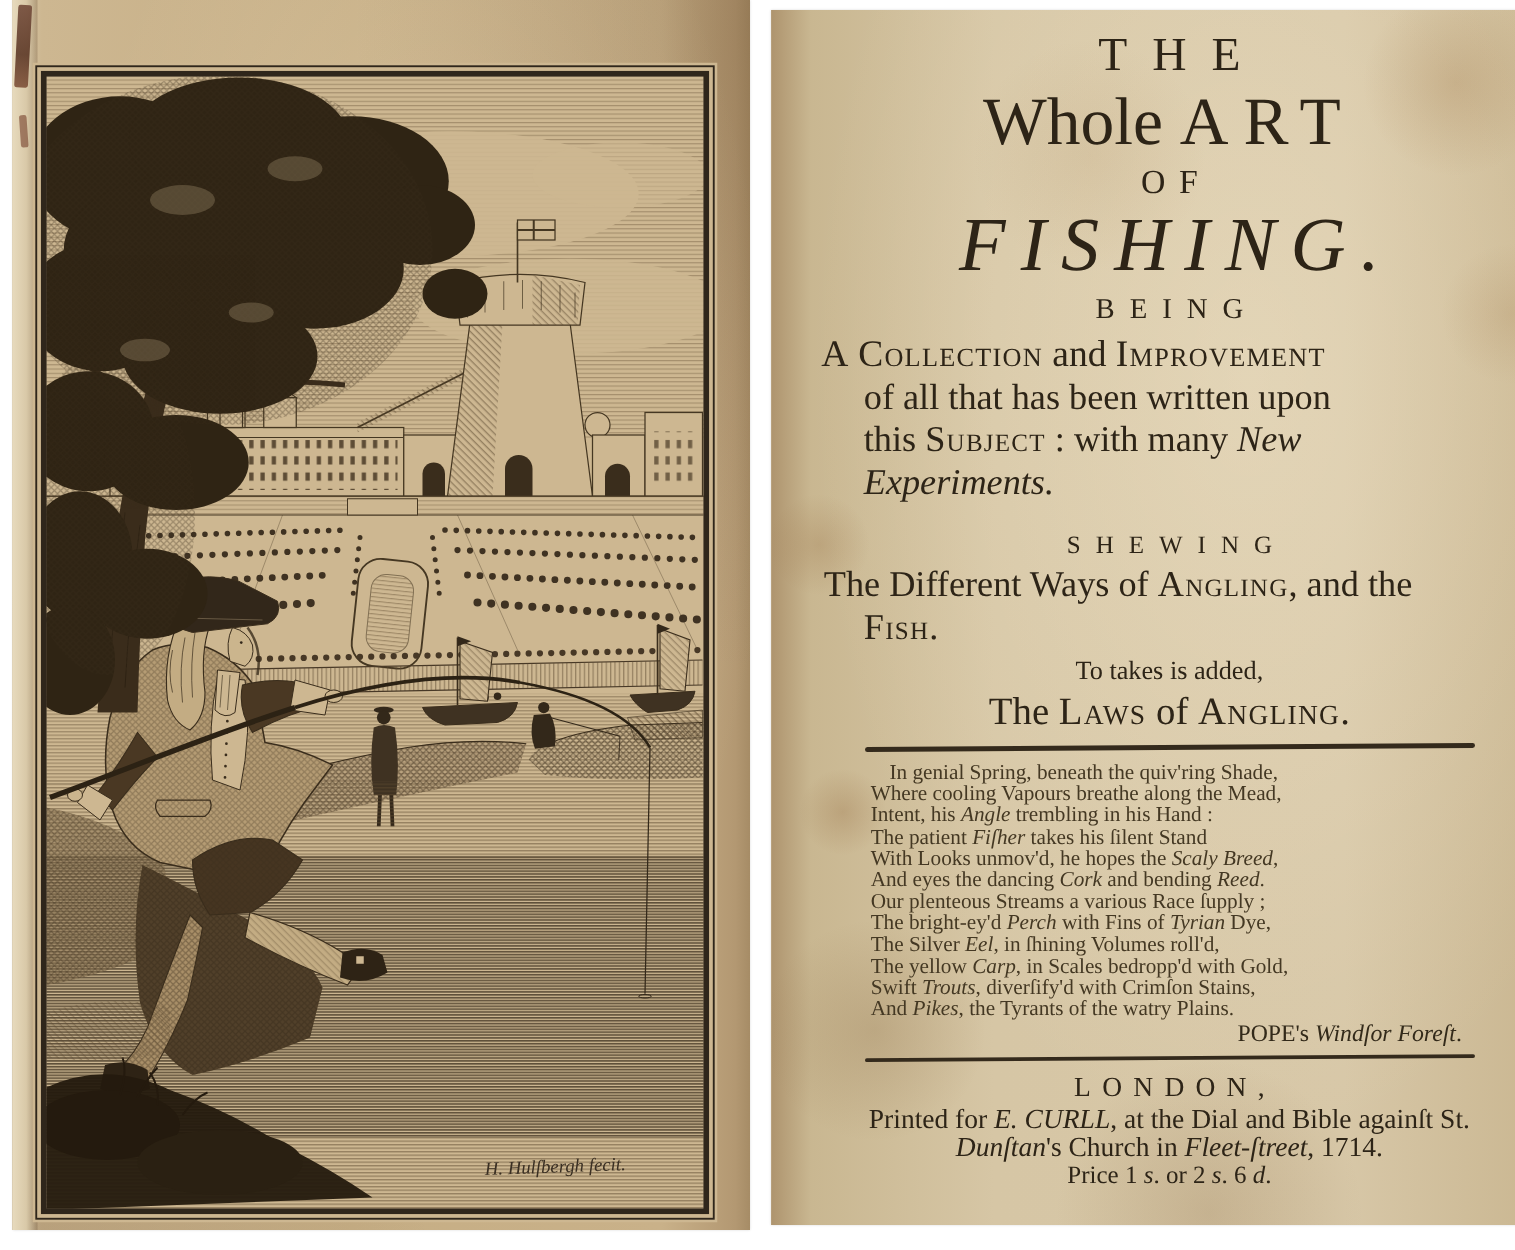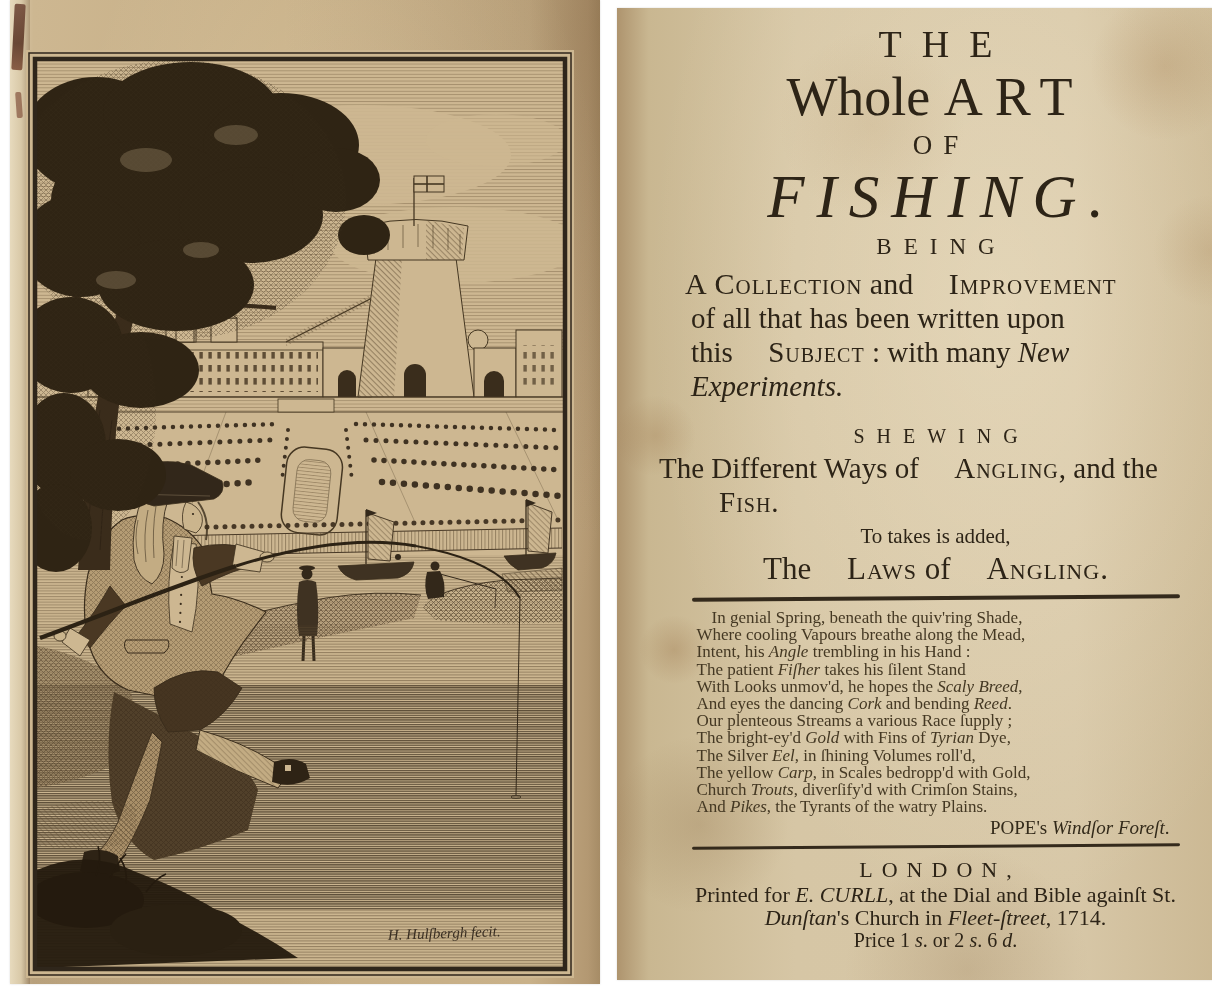--- a/index.html
+++ b/index.html
@@ -68,21 +68,21 @@
   .t-laws{margin-top:2px;font-size:31px;line-height:36px;}
   .rule{height:4px;width:488px;margin:9px auto 0 auto;background:#342a1c;transform:rotate(-.4deg);border-radius:2px;}
   .rule.thin{height:3px;margin-top:7px;}
   .poem{width:478px;margin:9px auto 0 auto;text-align:left;font-size:17px;line-height:17.2px;color:#443823;}
   .poem-line:first-child{padding-left:15px;}
   .attrib{width:478px;margin:2px auto 0 auto;text-align:right;font-size:19px;line-height:21px;padding-right:10px;color:#332a1a;}
   .t-london{margin-top:9px;font-size:22px;line-height:26px;letter-spacing:9px;text-indent:9px;}
   .t-imp{font-size:22px;line-height:23px;}
   .t-price{font-size:20px;line-height:23px;}
   .seg-it{font-style:italic;}
-  .seg-sc{font-variant:small-caps;letter-spacing:1px;margin-left:28px;}
+  .seg-sc{font-variant:small-caps;letter-spacing:1px;}
 </style>
 </head>
 <body>
 
 <div class="canvas">
 
   <section class="photo photo-left">
     <div class="page-edge"></div>
     <div class="binding-mark"></div>
     <div class="binding-mark2"></div>
@@ -357,24 +357,24 @@
       <div class="rule"></div>
 
       <div class="poem">
         <div class="poem-line"><span>In genial Spring, beneath the quiv'ring Shade,</span></div>
         <div class="poem-line"><span>Where cooling Vapours breathe along the Mead,</span></div>
         <div class="poem-line"><span>Intent, his </span><span class="seg-it">Angle</span><span> trembling in his Hand :</span></div>
         <div class="poem-line"><span>The patient </span><span class="seg-it">Fiſher</span><span> takes his ſilent Stand</span></div>
         <div class="poem-line"><span>With Looks unmov'd, he hopes the </span><span class="seg-it">Scaly Breed</span><span>,</span></div>
         <div class="poem-line"><span>And eyes the dancing </span><span class="seg-it">Cork</span><span> and bending </span><span class="seg-it">Reed</span><span>.</span></div>
         <div class="poem-line"><span>Our plenteous Streams a various Race ſupply ;</span></div>
-        <div class="poem-line"><span>The bright-ey'd </span><span class="seg-it">Gold</span><span> with Fins of </span><span class="seg-it">Tyrian</span><span> Dye,</span></div>
+        <div class="poem-line"><span>The bright-ey'd </span><span class="seg-it">Perch</span><span> with Fins of </span><span class="seg-it">Tyrian</span><span> Dye,</span></div>
         <div class="poem-line"><span>The Silver </span><span class="seg-it">Eel</span><span>, in ſhining Volumes roll'd,</span></div>
         <div class="poem-line"><span>The yellow </span><span class="seg-it">Carp</span><span>, in Scales bedropp'd with Gold,</span></div>
-        <div class="poem-line"><span>Church </span><span class="seg-it">Trouts</span><span>, diverſify'd with Crimſon Stains,</span></div>
+        <div class="poem-line"><span>Swift </span><span class="seg-it">Trouts</span><span>, diverſify'd with Crimſon Stains,</span></div>
         <div class="poem-line"><span>And </span><span class="seg-it">Pikes</span><span>, the Tyrants of the watry Plains.</span></div>
       </div>
       <div class="attrib"><span>POPE's </span><span class="seg-it">Windſor Foreſt</span><span>.</span></div>
 
       <div class="rule thin"></div>
 
       <div class="t-london">LONDON,</div>
       <div class="t-imp"><span>Printed for </span><span class="seg-it">E. CURLL</span><span>, at the Dial and Bible againſt St.</span></div>
       <div class="t-imp"><span class="seg-it">Dunſtan</span><span>'s Church in </span><span class="seg-it">Fleet-ſtreet</span><span>, 1714.</span></div>
       <div class="t-price"><span>Price 1 </span><span class="seg-it">s</span><span>. or 2 </span><span class="seg-it">s</span><span>. 6 </span><span class="seg-it">d</span><span>.</span></div>

